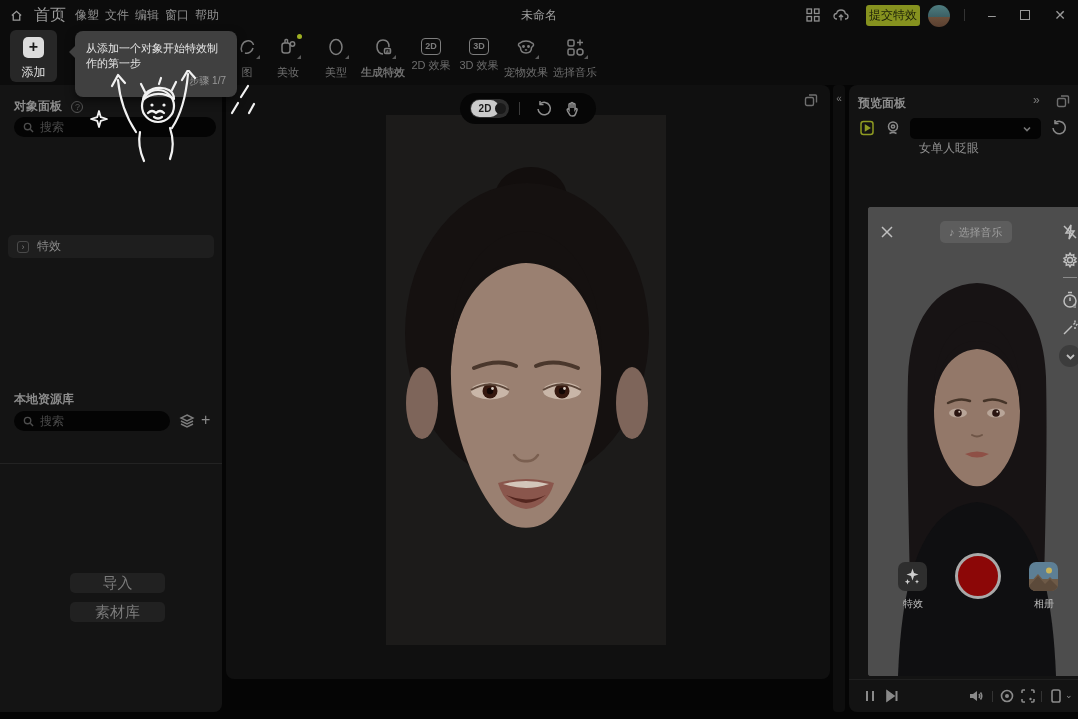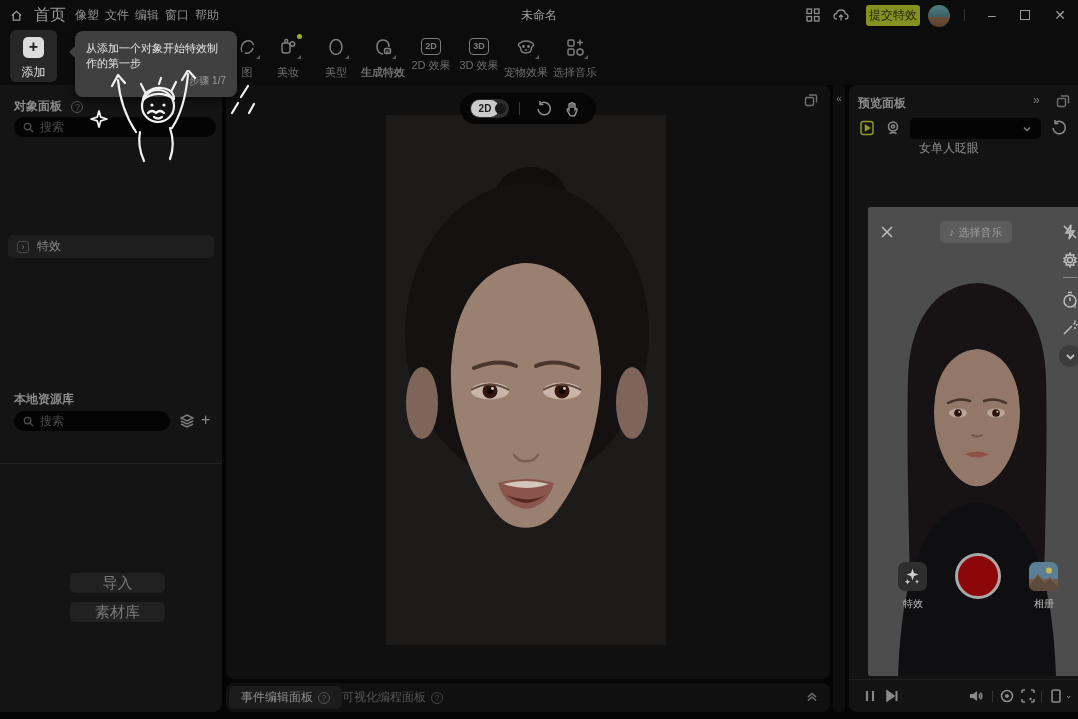--- a/index.html
+++ b/index.html
@@ -343,35 +343,20 @@
       <svg viewBox="0 0 14 14">
           <rect x="1.5" y="4.5" width="8" height="8" rx="1.5"></rect>
           <path d="M5,2 H11.5 C12,2 12.5,2.5 12.5,3 V9.5"></path>
         </svg></span>
   </div>
 
   <div id="collapse-strip" class="abs">
     <div id="collapse-arrow" class="abs">«</div>
   </div>
 
-  <div id="bottom-card" class="abs">
-    <div id="tab-event" class="btab abs">
-      <span class="tlabel">事件编辑面板</span>
-      <span class="help-icon"></span>
-    </div>
-    <div id="tab-visual" class="btab abs">
-      <span class="tlabel">可视化编程面板</span>
-      <span class="help-icon" style="border-color:#444;color:#444;"></span>
-    </div>
-    <span id="expand-up" class="abs">
-      <svg viewBox="0 0 14 14">
-          <path d="M3,9 L7,5.5 L11,9"></path>
-          <path d="M3,12.5 L7,9 L11,12.5"></path>
-        </svg></span>
-  </div>
 
   <div id="right-panel" class="abs">
     <div class="abs section-title" style="left:9px;top:10px;">预览面板</div>
     <span class="abs" style="left:184px;top:8px;color:#7a7a7a;font-size:12px;cursor:pointer;">»</span>
     <span class="abs mini-icon" style="left:207px;top:9px;cursor:pointer;">
       <svg viewBox="0 0 14 14">
           <rect x="1.5" y="4.5" width="8" height="8" rx="1.5"></rect>
           <path d="M5,2 H11.5 C12,2 12.5,2.5 12.5,3 V9.5"></path>
         </svg></span>
 

